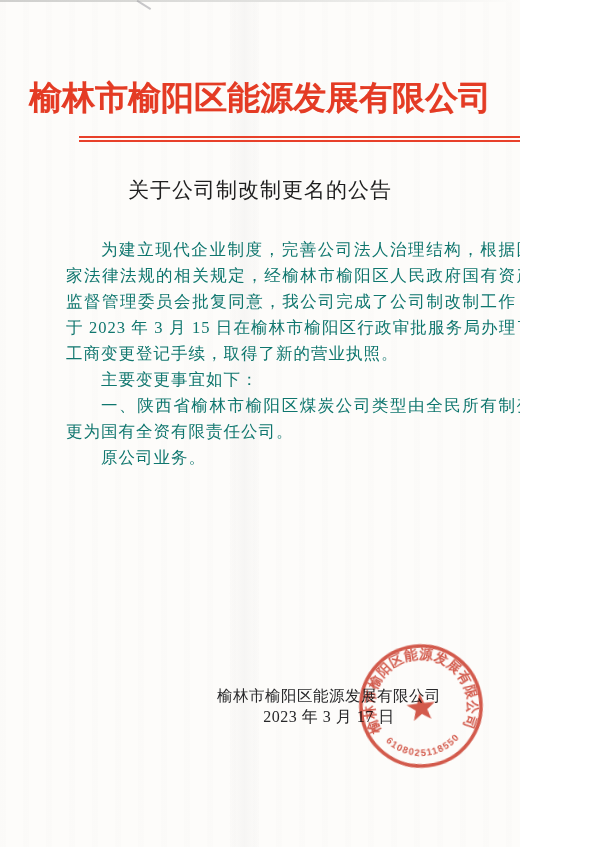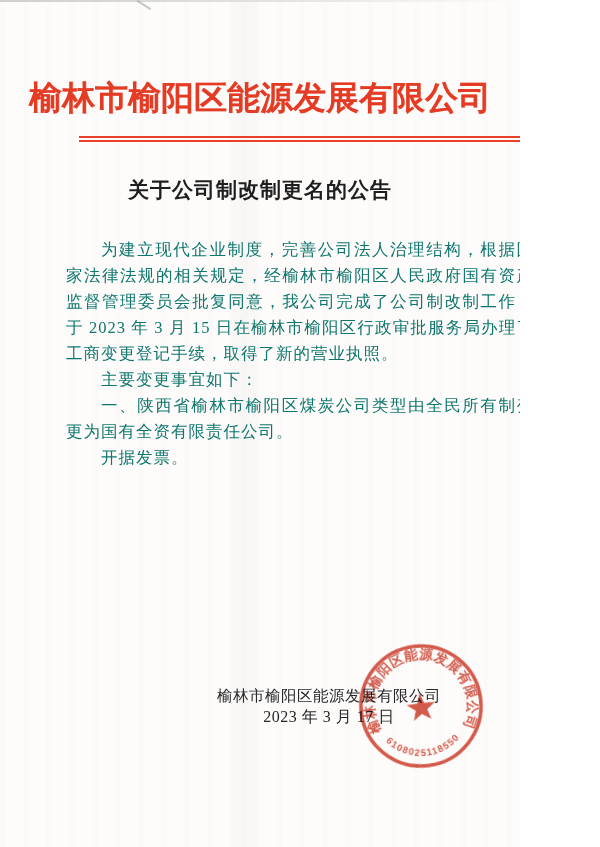--- a/index.html
+++ b/index.html
@@ -59,21 +59,21 @@
     border-top: 2px solid #e8402a;
     border-bottom: 2px solid #e8402a;
   }
   .doc-title {
     position: absolute;
     top: 176px; left: 0;
     width: 100%;
     text-align: center;
     font-family: "Liberation Sans", "DejaVu Sans", sans-serif;
     font-size: 21px;
-    font-weight: bold;
+    font-weight: normal;
     letter-spacing: 1px;
     color: #1e1e1e;
   }
   .body-text {
     position: absolute;
     top: 237px; left: 66px;
     width: 468px;
     font-size: 16.5px;
     line-height: 26px;
     letter-spacing: 1px;
@@ -133,21 +133,21 @@
   <h1 class="letterhead">榆林市榆阳区能源发展有限公司</h1>
 
   <div class="red-rule"></div>
 
   <h2 class="doc-title">关于公司制改制更名的公告</h2>
 
   <div class="body-text">
     <p>为建立现代企业制度，完善公司法人治理结构，根据国家法律法规的相关规定，经榆林市榆阳区人民政府国有资产监督管理委员会批复同意，我公司完成了公司制改制工作，于 2023 年 3 月 15 日在榆林市榆阳区行政审批服务局办理了工商变更登记手续，取得了新的营业执照。</p>
     <p>主要变更事宜如下：</p>
     <p>一、陕西省榆林市榆阳区煤炭公司类型由全民所有制变更为国有全资有限责任公司。</p>
-    <p>开据发票。</p>
+    <p>原公司业务。</p>
   </div>
 
   <div class="sig-block">
     <div class="sig-company">榆林市榆阳区能源发展有限公司</div>
     <div class="sig-date">2023 年 3 月 17 日</div>
   </div>
 
   <div class="seal">
     <svg width="152" height="152" viewBox="0 0 152 152" xmlns="http://www.w3.org/2000/svg">
       <defs>

